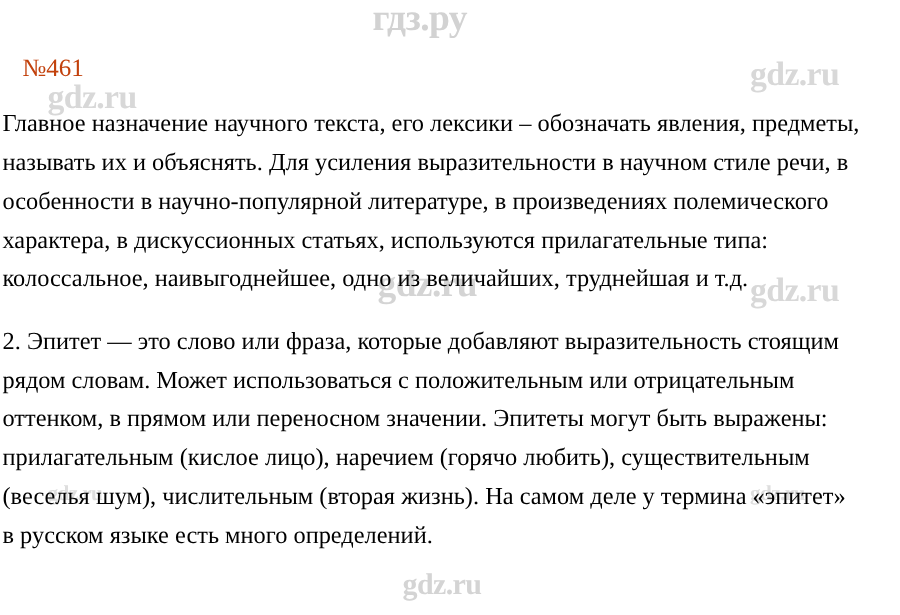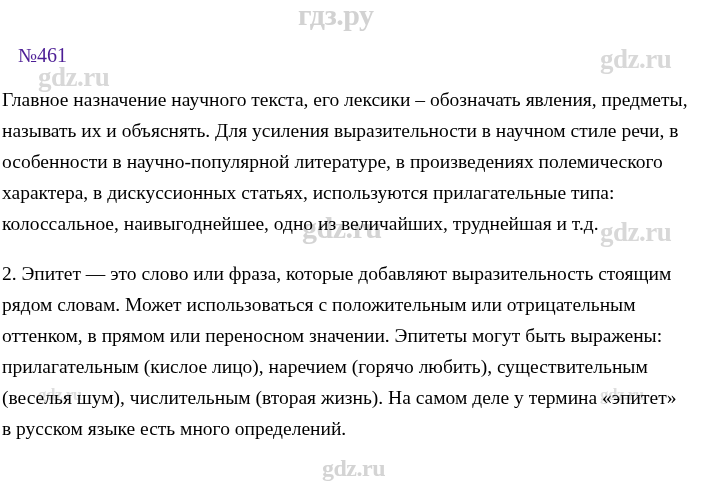--- a/index.html
+++ b/index.html
@@ -77,21 +77,21 @@
     font-size: 24px;
     color: #d4d4d4;
   }
   
   .task-number {
     position: absolute;
     left: 18px;
     top: 43px;
     font-size: 20px;
     line-height: 24px;
-    color: #4c1d95;
+    color: #c2410c;
     z-index: 3;
   }
   .body-text {
     position: absolute;
     left: 2px;
     width: 688px;
     font-size: 19.5px;
     line-height: 31px;
     text-align: left;
     color: #000;

